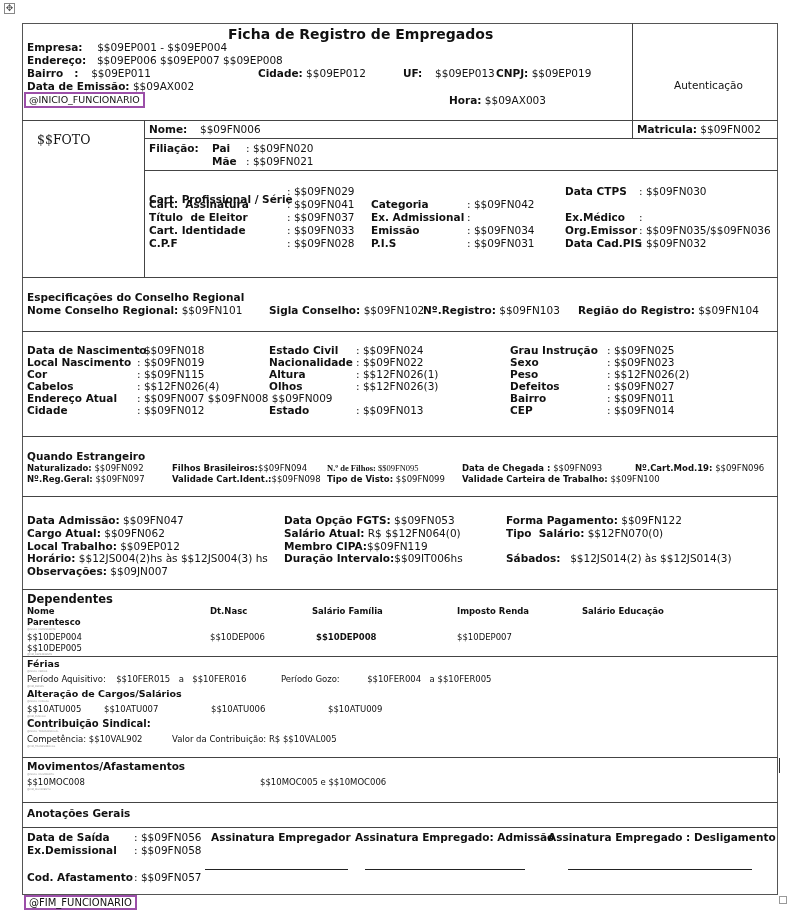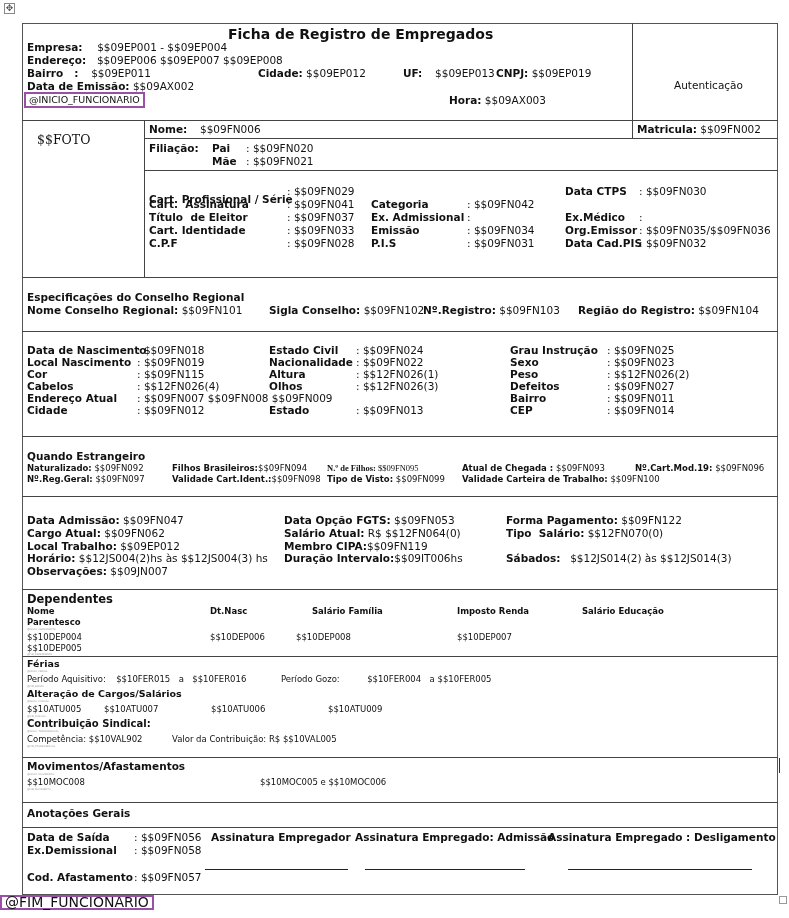--- a/index.html
+++ b/index.html
@@ -196,21 +196,21 @@
   <span>$$09FN092</span>
 </div>
 <div class="abs sm" style="left:172px; top:463px;">
   <span class="b">Filhos Brasileiros:</span><span>$$09FN094</span>
 </div>
 <div class="abs sm" style="left:327px; top:463px;font-family:Liberation Serif, serif;">
   <span class="b">N.º de Filhos:</span>
   <span>$$09FN095</span>
 </div>
 <div class="abs sm" style="left:462px; top:463px;">
-  <span class="b">Atual de Chegada :</span>
+  <span class="b">Data de Chegada :</span>
   <span>$$09FN093</span>
 </div>
 <div class="abs sm" style="left:635px; top:463px;">
   <span class="b">Nº.Cart.Mod.19:</span>
   <span>$$09FN096</span>
 </div>
 <div class="abs sm" style="left:27px; top:474px;">
   <span class="b">Nº.Reg.Geral:</span>
   <span>$$09FN097</span>
 </div>
@@ -279,21 +279,21 @@
 <div class="abs h2" style="left:27px; top:592px;">Dependentes</div>
 <div class="abs sm b" style="left:27px; top:606px;">Nome</div>
 <div class="abs sm b" style="left:210px; top:606px;">Dt.Nasc</div>
 <div class="abs sm b" style="left:312px; top:606px;">Salário Família</div>
 <div class="abs sm b" style="left:457px; top:606px;">Imposto Renda</div>
 <div class="abs sm b" style="left:582px; top:606px;">Salário Educação</div>
 <div class="abs sm b" style="left:27px; top:617px;">Parentesco</div>
 <div class="abs tiny" style="left:27px; top:628px;">@INICIO_DEPENDENTE</div>
 <div class="abs sm" style="left:27px; top:632px;">$$10DEP004</div>
 <div class="abs sm" style="left:210px; top:632px;">$$10DEP006</div>
-<div class="abs sm" style="left:296px; top:632px;">$$10DEP008</div>
+<div class="abs sm" style="left:316px; top:632px;font-weight:bold;">$$10DEP008</div>
 <div class="abs sm" style="left:457px; top:632px;">$$10DEP007</div>
 <div class="abs sm" style="left:27px; top:643px;">$$10DEP005</div>
 <div class="abs tiny" style="left:27px; top:653px;">@FIM_DEPENDENTE</div>
 
 <div class="abs sm b" style="left:27px; top:658px; font-size:9.5px;">Férias</div>
 <div class="abs tiny" style="left:27px; top:670px;">@INICIO_FERIAS</div>
 <div class="abs sm" style="left:27px; top:674px;">
   <span>Período Aquisitivo:</span>
   <span style="display:inline-block; width:5px;"></span>
   <span>$$10FER015</span>
@@ -348,14 +348,14 @@
 <div class="abs lh" style="left:134px; top:871px;">: $$09FN057</div>
 
 <div class="abs lh b" style="left:211px; top:831px;">Assinatura Empregador</div>
 <div class="abs lh b" style="left:355px; top:831px;">Assinatura Empregado: Admissão</div>
 <div class="abs lh b" style="left:548px; top:831px;">Assinatura Empregado : Desligamento</div>
 
 <div class="sigline" style="left:205px; top:869px; width:143px;"></div>
 <div class="sigline" style="left:365px; top:869px; width:160px;"></div>
 <div class="sigline" style="left:568px; top:869px; width:184px;"></div>
 
-<div class="marker" style="left:0; top:895px; font-size:14px; line-height:11px;">@FIM_FUNCIONARIO</div>
+<div class="marker" style="left:24px; top:895px; font-size:10px; line-height:11px;">@FIM_FUNCIONARIO</div>
 <div class="resize" style="left:779px; top:896px;"></div>
 
 </body></html>

